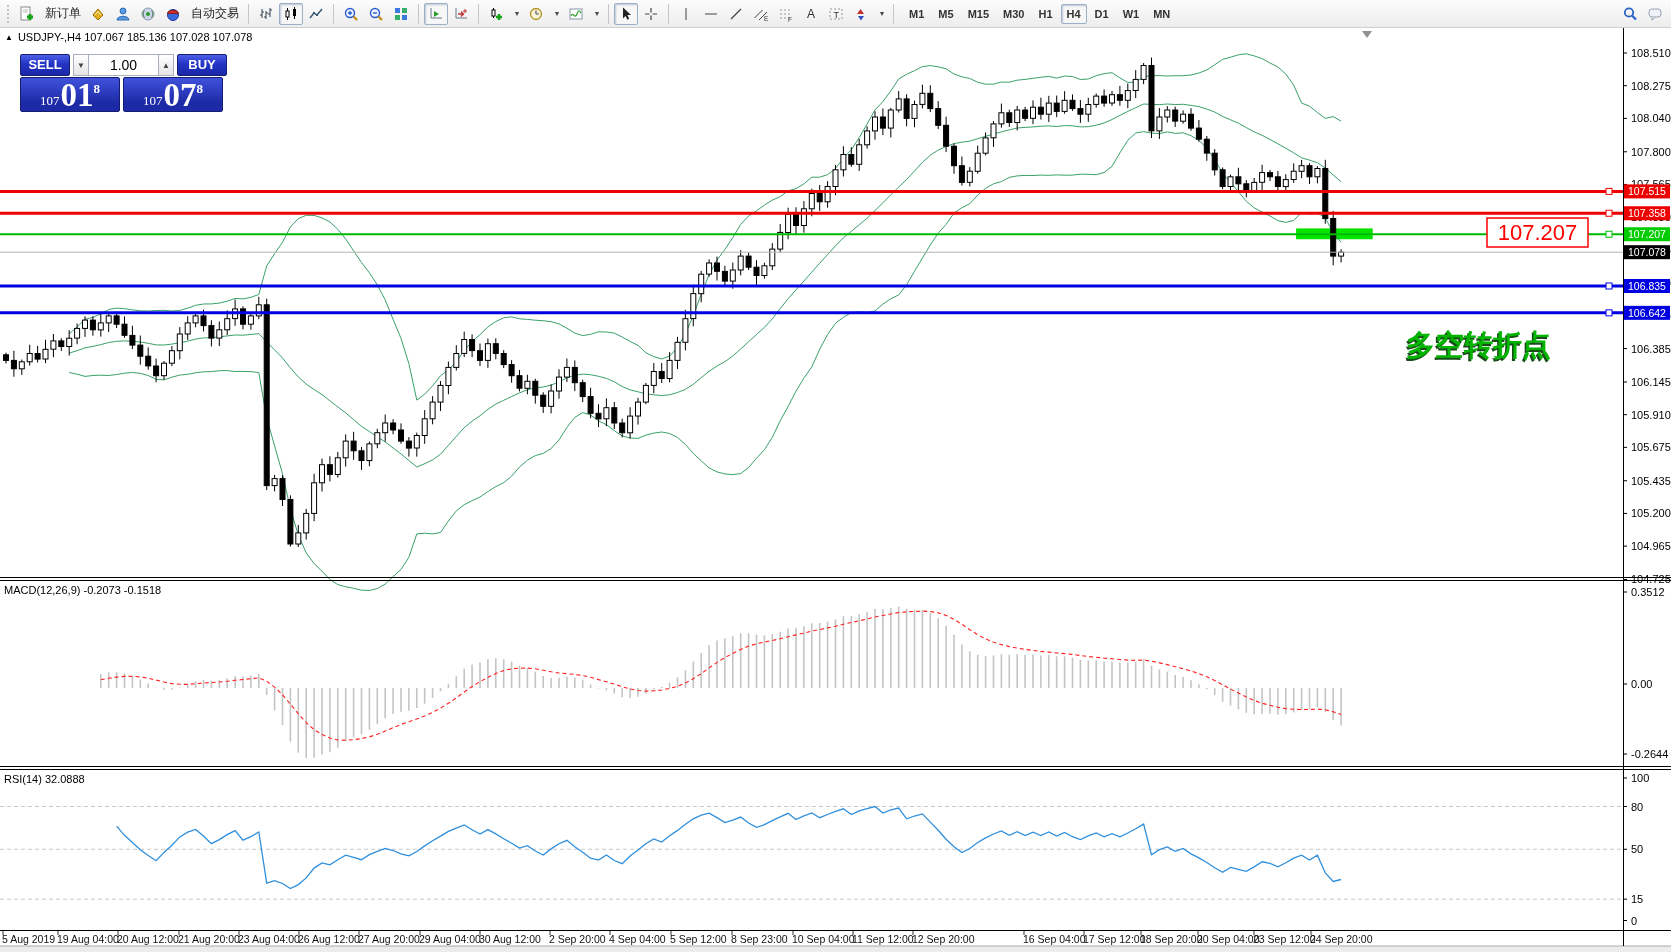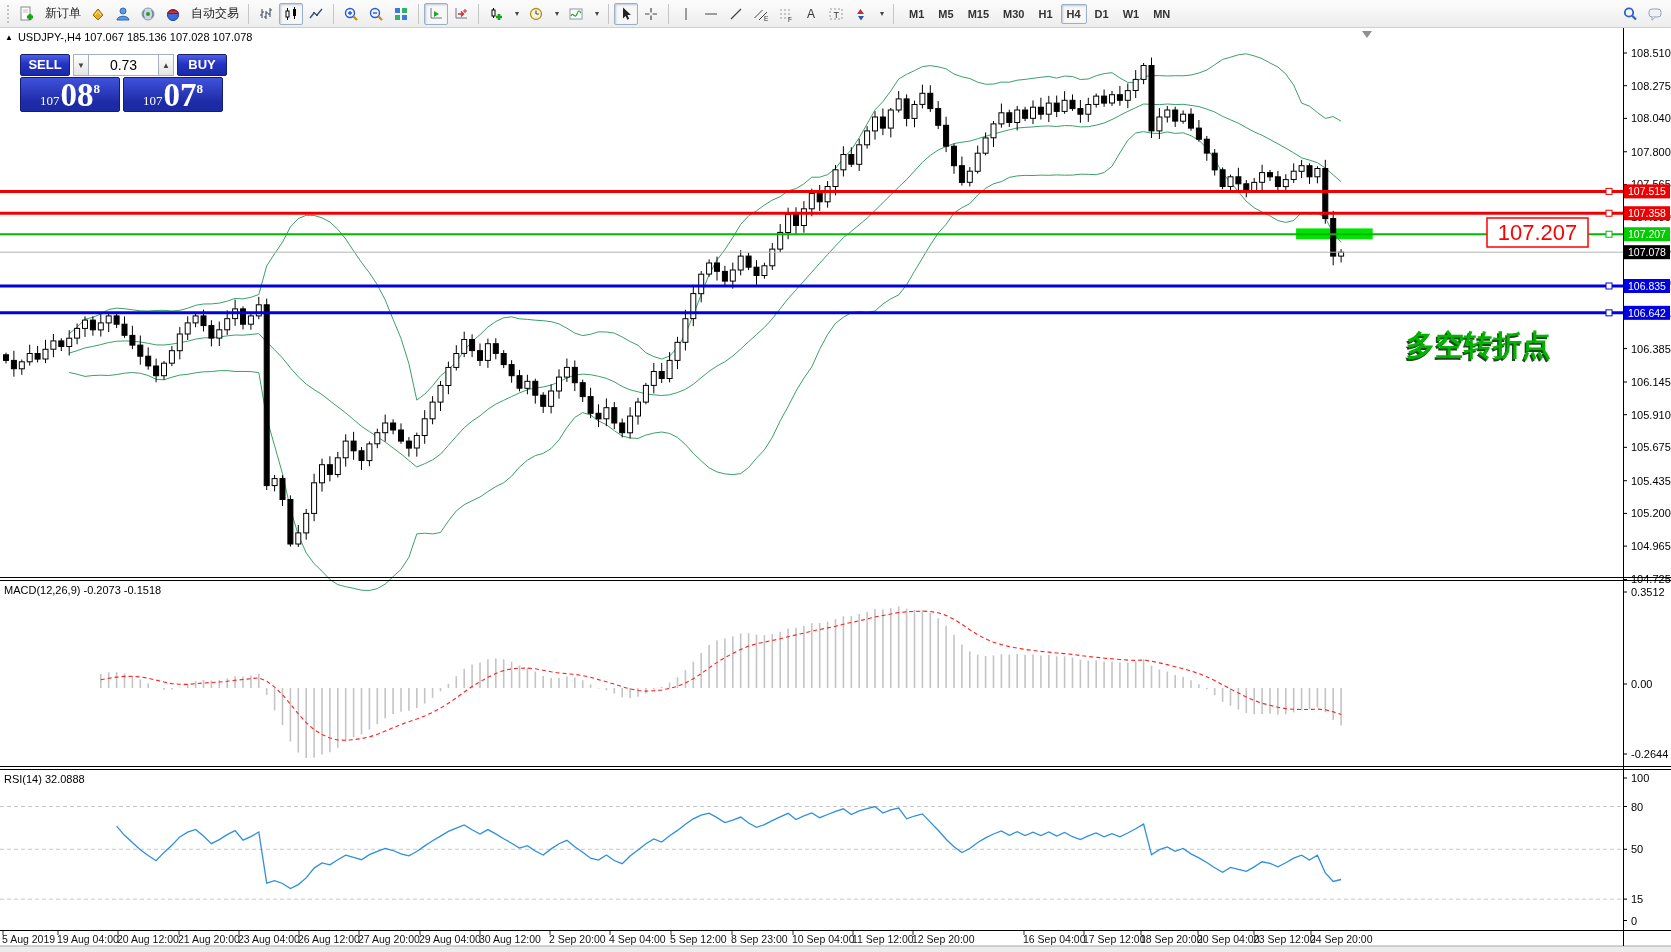--- a/index.html
+++ b/index.html
@@ -915,29 +915,29 @@
 <div class="ohlc">
   <span class="tri">▲</span>
   <span>USDJPY-,H4  107.067 185.136 107.028 107.078</span>
 </div>
 
 <div class="trade-panel">
   <div class="tp-row1">
     <button class="btn-trade">SELL</button>
     <div class="spinner">
       <button class="spin-btn">▼</button>
-      <div class="vol">0.73</div>
+      <div class="vol">1.00</div>
       <button class="spin-btn">▲</button>
     </div>
     <button class="btn-trade">BUY</button>
   </div>
   <div class="tp-row2">
     <div class="pbox">
       <span class="p-small">107</span>
-      <span class="p-big">08</span>
+      <span class="p-big">01</span>
       <span class="p-sup">8</span>
     </div>
     <div class="pbox">
       <span class="p-small">107</span>
       <span class="p-big">07</span>
       <span class="p-sup">8</span>
     </div>
   </div>
 </div>
 

